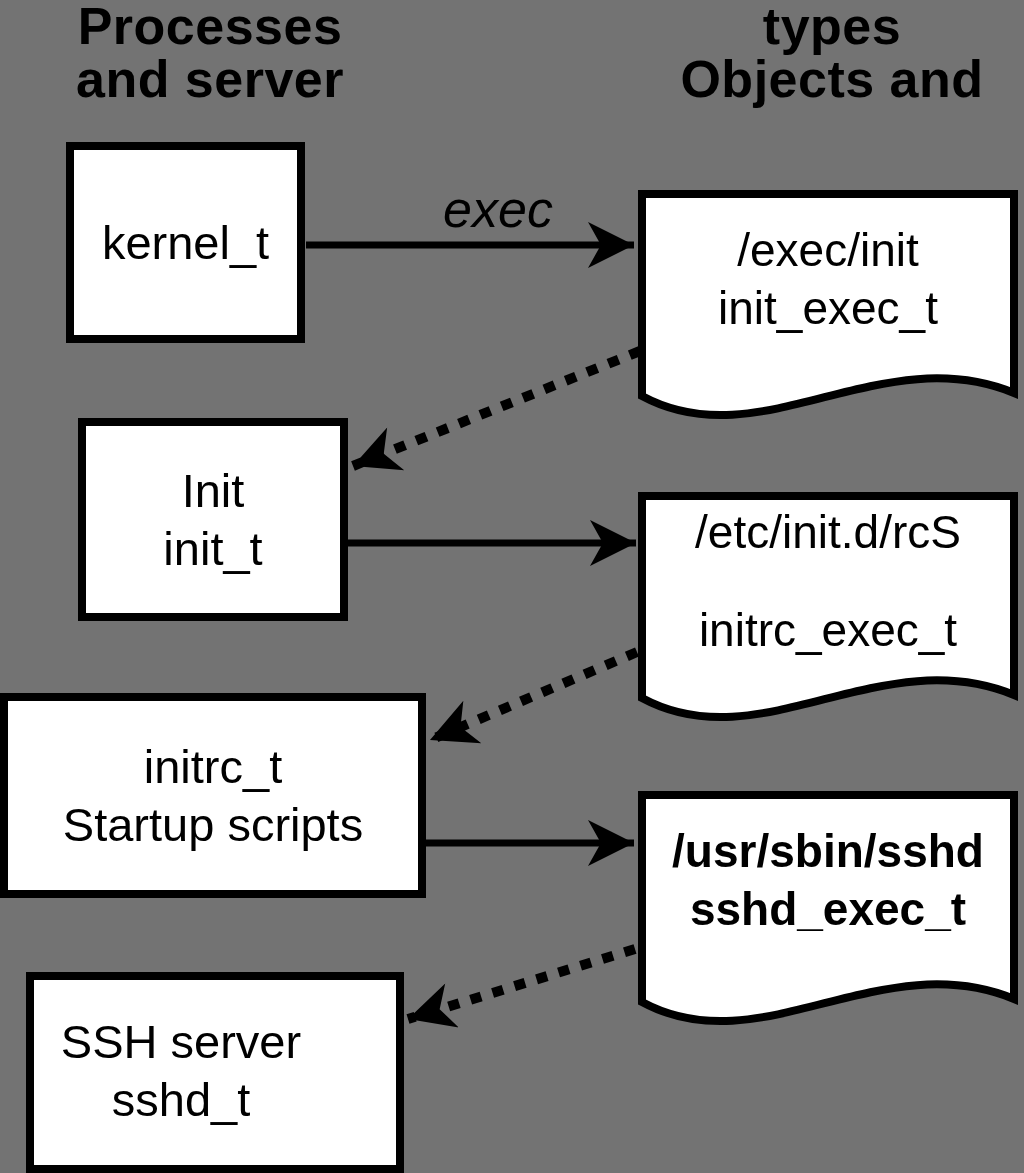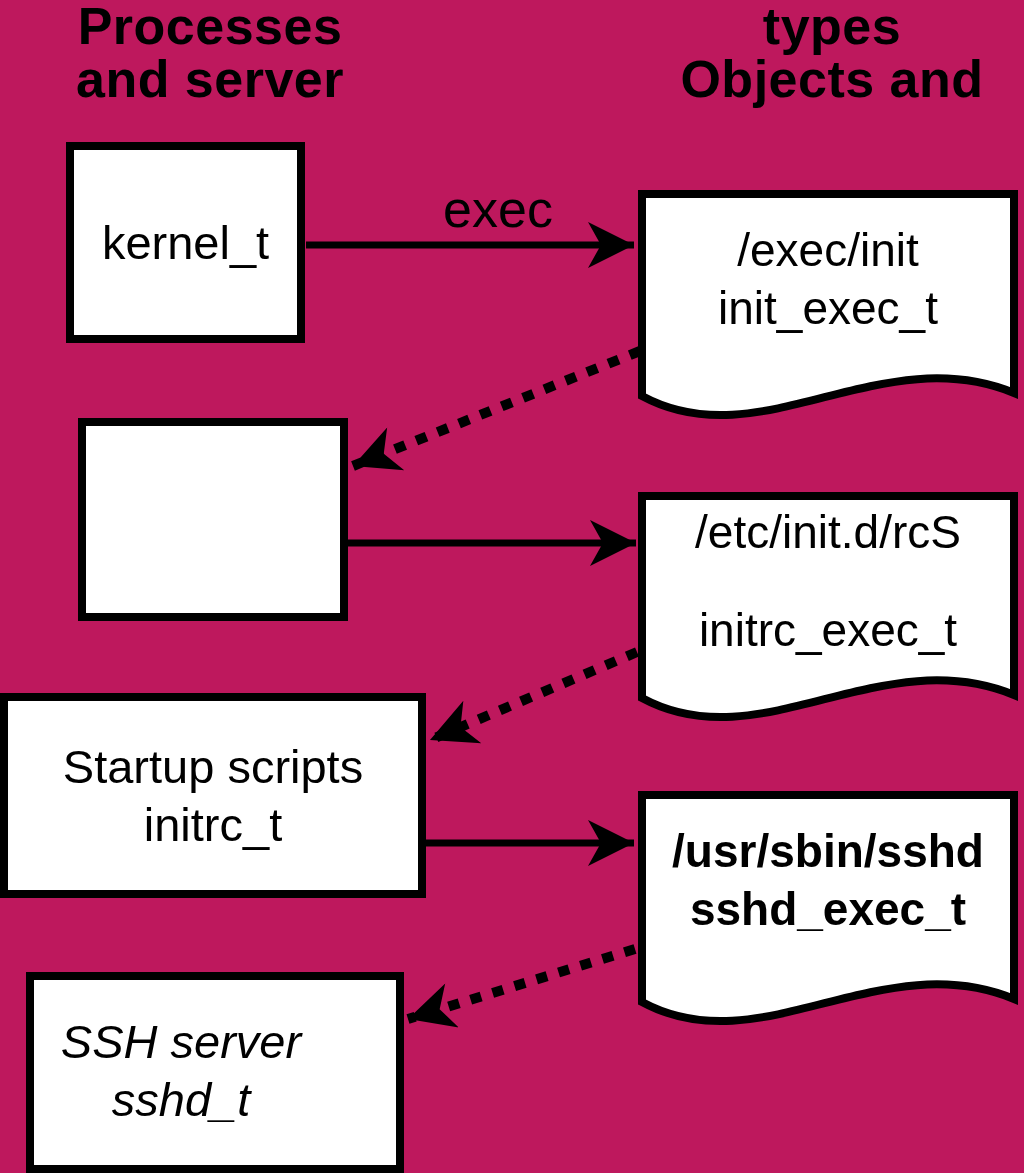--- a/index.html
+++ b/index.html
@@ -1,19 +1,19 @@
 <!DOCTYPE html>
 <html><head>
 <meta charset="utf-8">
 <style>
   html,body{margin:0;padding:0;background:#ffffff;}
   .canvas{
     position:relative;
     width:1024px;height:1173px;
-    background:#be185d;
+    background:#737373;
     color:#000000;
     font-family:"Liberation Sans", sans-serif;
     overflow:hidden;
   }
   svg.diagram{position:absolute;left:0;top:0;width:1024px;height:1173px;}
 
   .solid-edge{stroke:#000000;stroke-width:7;fill:none;}
   .dotted-edge{stroke:#000000;stroke-width:10;stroke-dasharray:11 12;fill:none;}
   .doc-shape{fill:#ffffff;stroke:#000000;stroke-width:8;stroke-linejoin:miter;}
   .box-shape{fill:#ffffff;stroke:#000000;stroke-width:8;}
@@ -32,21 +32,21 @@
     align-items:center;justify-content:center;
     text-align:center;
     font-size:47px;line-height:58px;
     white-space:nowrap;
   }
   .doc-label{font-size:46px;}
   .edge-label{
     position:absolute;
     left:418px;top:183px;width:160px;
     text-align:center;
-    font-size:52px;line-height:52px;
+    font-size:52px;line-height:52px;font-style:italic;
   }
 </style>
 </head>
 <body>
 
 <div class="canvas">
 
   <svg class="diagram" viewBox="0 0 1024 1173">
     <defs>
       <marker id="ah" viewBox="0 0 10 10" refX="10" refY="5" markerWidth="52" markerHeight="46" orient="auto" markerUnits="userSpaceOnUse">
@@ -77,25 +77,29 @@
     <div>and server</div>
   </div>
   <div class="hdr" style="left:640px;width:384px;">
     <div>types</div>
     <div>Objects and</div>
   </div>
 
   <div class="node-label" style="left:66px;top:142px;width:239px;height:201px;">
     <div>kernel_t</div>
   </div>
+  <div class="node-label" style="left:78px;top:418px;width:270px;height:203px;">
+    <div>Init</div>
+    <div>init_t</div>
+  </div>
   <div class="node-label" style="left:0px;top:693px;width:426px;height:205px;">
+    <div>initrc_t</div>
     <div>Startup scripts</div>
-    <div>initrc_t</div>
   </div>
-  <div class="node-label" style="left:26px;top:972px;width:310px;height:198px;font-style:italic;">
+  <div class="node-label" style="left:26px;top:972px;width:310px;height:198px;">
     <div>SSH server</div>
     <div>sshd_t</div>
   </div>
 
   <div class="node-label doc-label" style="left:642px;top:190px;width:372px;height:178px;">
     <div>/exec/init</div>
     <div>init_exec_t</div>
   </div>
   <div class="node-label doc-label" style="left:642px;top:492px;width:372px;height:178px;gap:40px;">
     <div>/etc/init.d/rcS</div>

